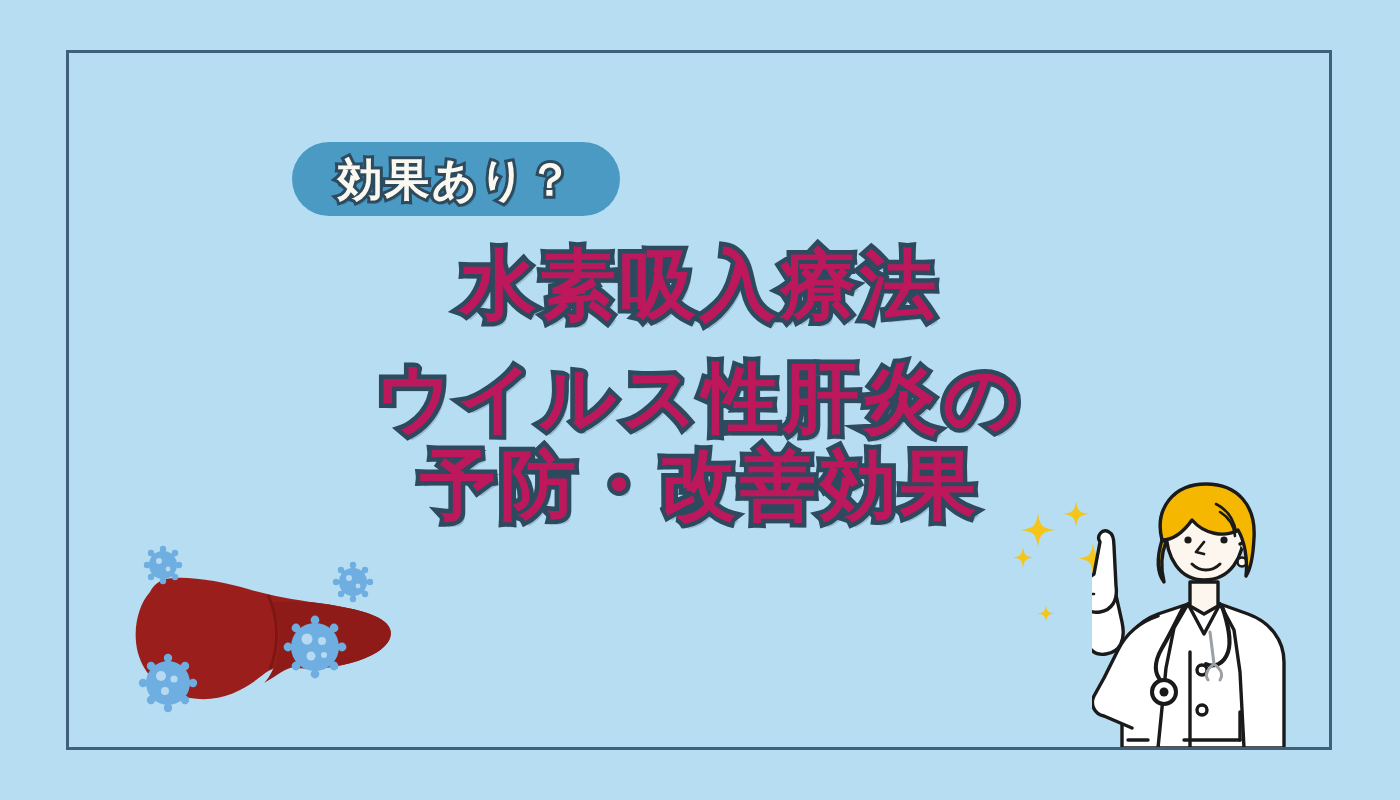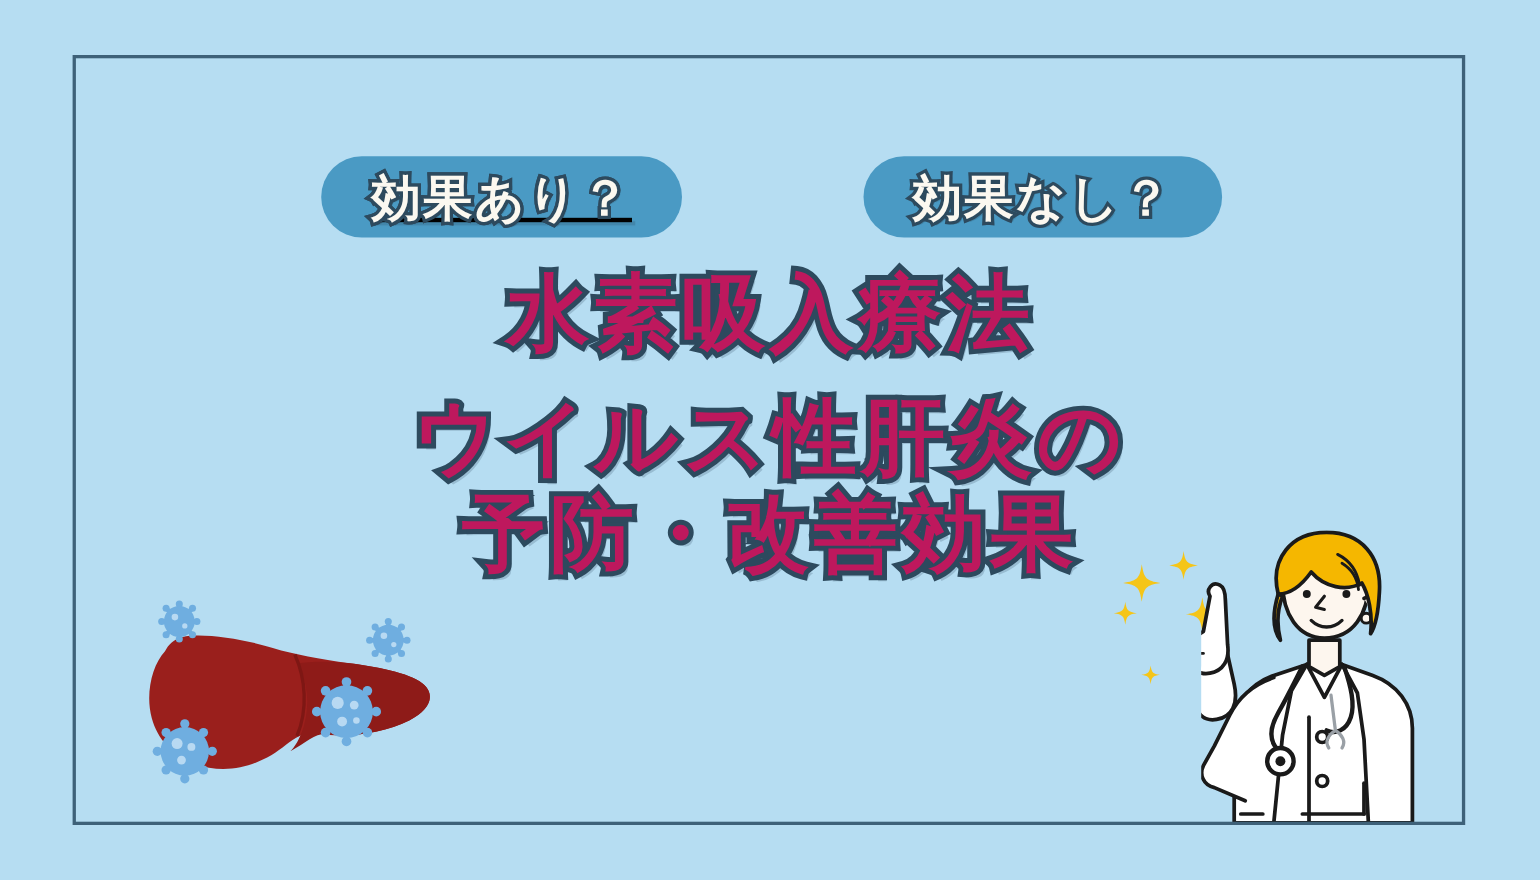--- a/index.html
+++ b/index.html
@@ -26,21 +26,21 @@
   
   .pill {
     position:absolute;
     display:flex;
     align-items:center;
     justify-content:center;
     background:#4a9ac4;
     border-radius:40px;
     z-index:30;
   }
-  #pill-yes { left:292px; top:142px; width:328px; height:74px;text-decoration:underline; }
+  #pill-yes { left:292px; top:142px; width:328px; height:74px; }
   #pill-no  { left:785px; top:142px; width:326px; height:74px; }
   .pill-text {
     font-family:"DejaVu Sans", sans-serif;
     font-weight:bold;
     font-size:45px;
     line-height:1;
     color:#fbf8f0;
     letter-spacing:2px;
     -webkit-text-stroke:6px #2d4a5e;
     paint-order:stroke fill;
@@ -294,23 +294,20 @@
         <circle cx="132" cy="58" r="3.6" fill="#1a1a1a" stroke="none"></circle>
         <path d="M112 60 L104 70 L112 72" stroke-width="2.8"></path>
         <path d="M100 82 C108 90 120 90 128 82" stroke-width="3"></path>
       </g>
     </svg>
   </div>
 
   <div class="pill" id="pill-yes">
     <span class="pill-text">効果あり？</span>
   </div>
-  <div class="pill" id="pill-no">
-    <span class="pill-text">効果なし？</span>
-  </div>
 
   <div id="title-block">
     <div class="title-line" id="title-line-1">水素吸入療法</div>
     <div class="title-line" id="title-line-2">ウイルス性肝炎の</div>
     <div class="title-line" id="title-line-3">予防・改善効果</div>
   </div>
 
   <div id="frame"></div>
 
 </div>

